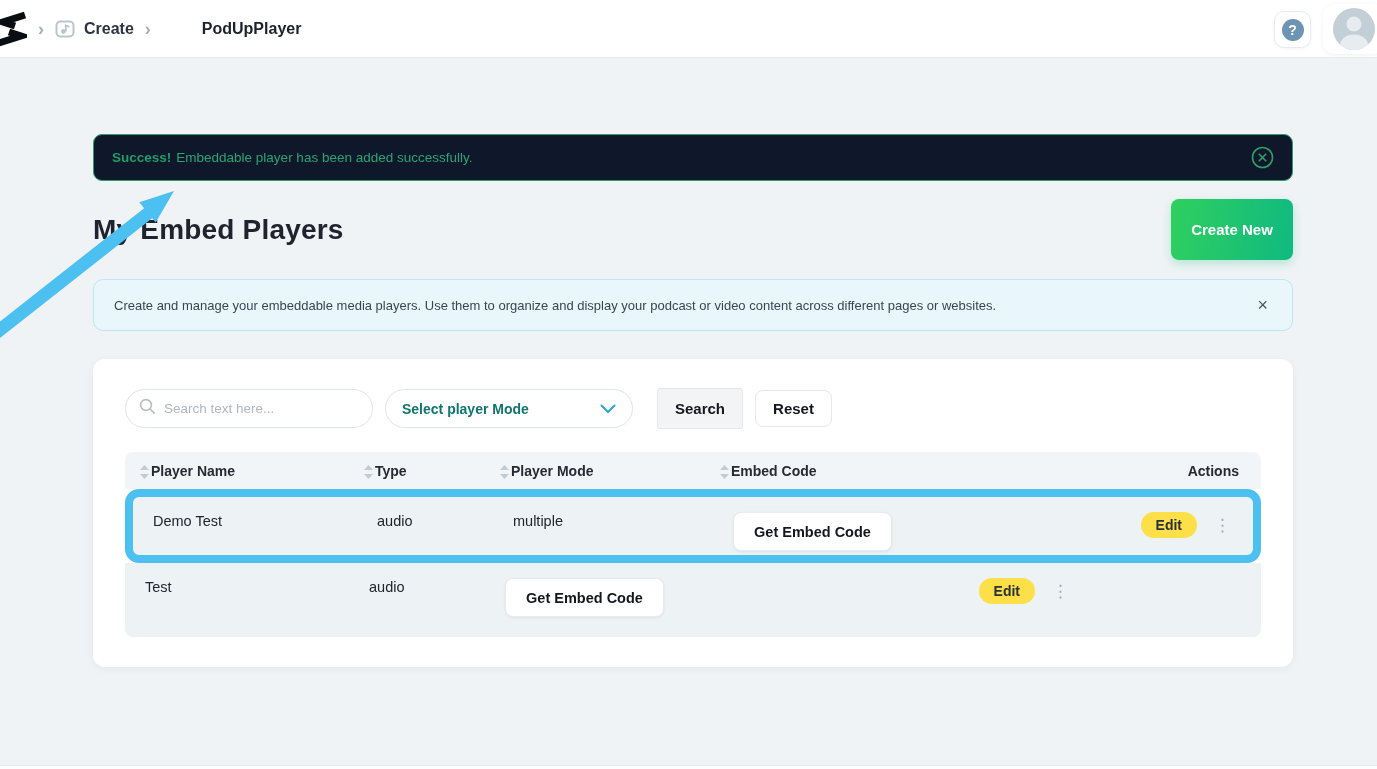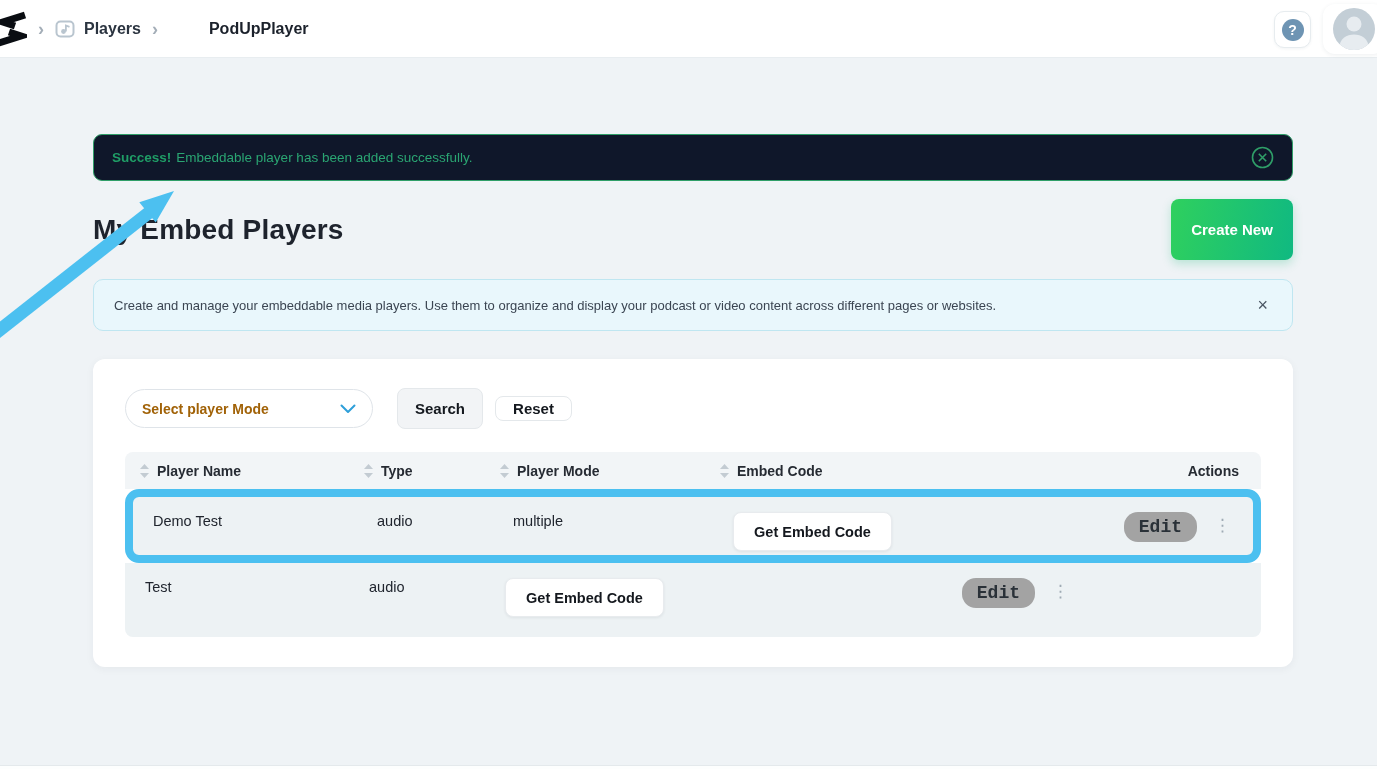--- a/index.html
+++ b/index.html
@@ -78,62 +78,62 @@
     display:flex; align-items:center; padding-left:13px; background:#fff;
   }
   .search-box input {
     border:none; outline:none; flex:1; margin-left:8px; font-size:13.5px;
     font-family:inherit; color:#333; background:transparent;
   }
   .search-box input::placeholder { color:#aeb7bf; }
   .select-box {
     width:248px; height:39px; border:1px solid #dfe4e9; border-radius:20px;
     display:flex; align-items:center; justify-content:space-between;
-    padding:0 16px; font-size:14px; font-weight:600; color:#a16207;
+    padding:0 16px; font-size:14px; font-weight:600; color:#0f766e;
     background:#fff; cursor:pointer;text-align:center;
   }
   .btn-search {
     margin-left:12px; width:86px; height:41px; background:#f2f4f6;
-    border:1px solid #e4e8eb; border-radius:8px; font-weight:700; font-size:15px;
+    border:1px solid #e4e8eb; border-radius:3px; font-weight:700; font-size:15px;
     font-family:inherit; color:#14181e; cursor:pointer;
   }
   .btn-reset {
-    width:77px; height:25px; background:#fff;
+    width:77px; height:37px; background:#fff;
     border:1px solid #e4e8eb; border-radius:8px; font-weight:700; font-size:15px;
     font-family:inherit; color:#14181e; cursor:pointer;
   }
   
   .table { margin-top:23px; }
   .thead, .row {
     display:grid;
     grid-template-columns:224px 136px 220px 1fr 170px;
   }
   .thead {
     background:#f2f5f7; border-radius:8px 8px 0 0; height:37px;
     align-items:center; font-size:14px; font-weight:700; color:#262b33;
   }
-  .th { display:flex; align-items:center; gap:8px; padding-left:15px; cursor:pointer; }
+  .th { display:flex; align-items:flex-end; gap:2px; padding-left:15px; cursor:pointer; }
   .th.actions { justify-content:flex-end; padding-right:22px; cursor:default; }
   .row { background:#edf2f4; min-height:74px; font-size:14.5px; color:#20252e; }
   .row:last-child { border-radius:0 0 8px 8px; }
   .row.highlighted { border:8px solid #4cc0f0; border-radius:14px; }
   .cell { padding:16px 0 0 20px; }
   .cell.embed { padding-top:15px; }
   .btn-embed {
     width:159px; height:39px; background:#fff; border:1px solid #e8ebee;
     border-radius:8px; box-shadow:0 1px 3px rgba(20,30,40,.07);
     font-weight:700; font-size:14.5px; font-family:inherit; color:#14181e; cursor:pointer;
   }
   .cell.actions {
     padding:15px 22px 0 0; display:flex; justify-content:flex-end;
     align-items:flex-start; gap:17px;
   }
   .btn-edit {
-    padding:5px 15px; background:#a3a3a3; border:none; border-radius:14px;
-    font-size:18px; font-weight:600; font-family:Liberation Mono, monospace; color:#2a3138; cursor:pointer;
+    padding:5px 15px; background:#fde047; border:none; border-radius:14px;
+    font-size:14px; font-weight:600; font-family:Liberation Sans, sans-serif; color:#2a3138; cursor:pointer;
   }
   .kebab { color:#9fabb4; font-size:17px; line-height:1; margin-top:5px; cursor:pointer; letter-spacing:0; }
   
   .arrow-overlay { position:absolute; inset:0; pointer-events:none; z-index:50; }
   .bottom-strip { position:absolute; left:0; right:0; bottom:0; height:4px; background:#fdfefe; border-top:1px solid #e4e9ec; }
 </style>
 </head>
 <body>
 
 <div class="topbar">
@@ -144,21 +144,21 @@
     </svg>
   </span>
   <span class="crumb-sep">›</span>
   <span class="crumb-icon">
     <svg width="21" height="20" viewBox="0 0 21 20">
       <rect x="1.5" y="2.5" width="17" height="15" rx="4" fill="none" stroke="#b9c5cf" stroke-width="2"></rect>
       <circle cx="8.5" cy="12.5" r="2.4" fill="#b9c5cf"></circle>
       <path d="M10.9 12.5 V6.5 L14.5 7.8" stroke="#b9c5cf" stroke-width="1.8" fill="none"></path>
     </svg>
   </span>
-  <span class="crumb-create">Players</span>
+  <span class="crumb-create">Create</span>
   <span class="crumb-sep">›</span>
   <span class="crumb-page">PodUpPlayer</span>
 
   <div class="help-btn">
     <span class="help-circle">?</span>
   </div>
   <div class="avatar-btn">
     <span class="avatar-circle">
       <svg width="42" height="42" viewBox="0 0 42 42">
         <circle cx="21" cy="16" r="7.5" fill="#e7ecf0"></circle>
@@ -187,20 +187,29 @@
   </div>
 
   <div class="info-banner">
     <span>Create and manage your embeddable media players. Use them to organize and display your podcast or video content across different pages or websites.</span>
     <span class="banner-close">×</span>
   </div>
 
   <div class="card">
 
     <div class="filter-row">
+      <div class="search-box">
+        <span>
+          <svg width="17" height="17" viewBox="0 0 17 17">
+            <circle cx="7" cy="7" r="5.4" fill="none" stroke="#b7bfc7" stroke-width="1.7"></circle>
+            <path d="M11.2 11.2 L15.2 15.2" stroke="#b7bfc7" stroke-width="1.7" stroke-linecap="round"></path>
+          </svg>
+        </span>
+        <input type="text" placeholder="Search text here..." style="">
+      </div>
 
       <div class="select-box">
         <span>Select player Mode</span>
         <span>
           <svg width="16" height="10" viewBox="0 0 16 10">
             <path d="M1.5 1.5 L8 8 L14.5 1.5" fill="none" stroke="#2e9fd9" stroke-width="2" stroke-linecap="round" stroke-linejoin="round"></path>
           </svg>
         </span>
       </div>
 

